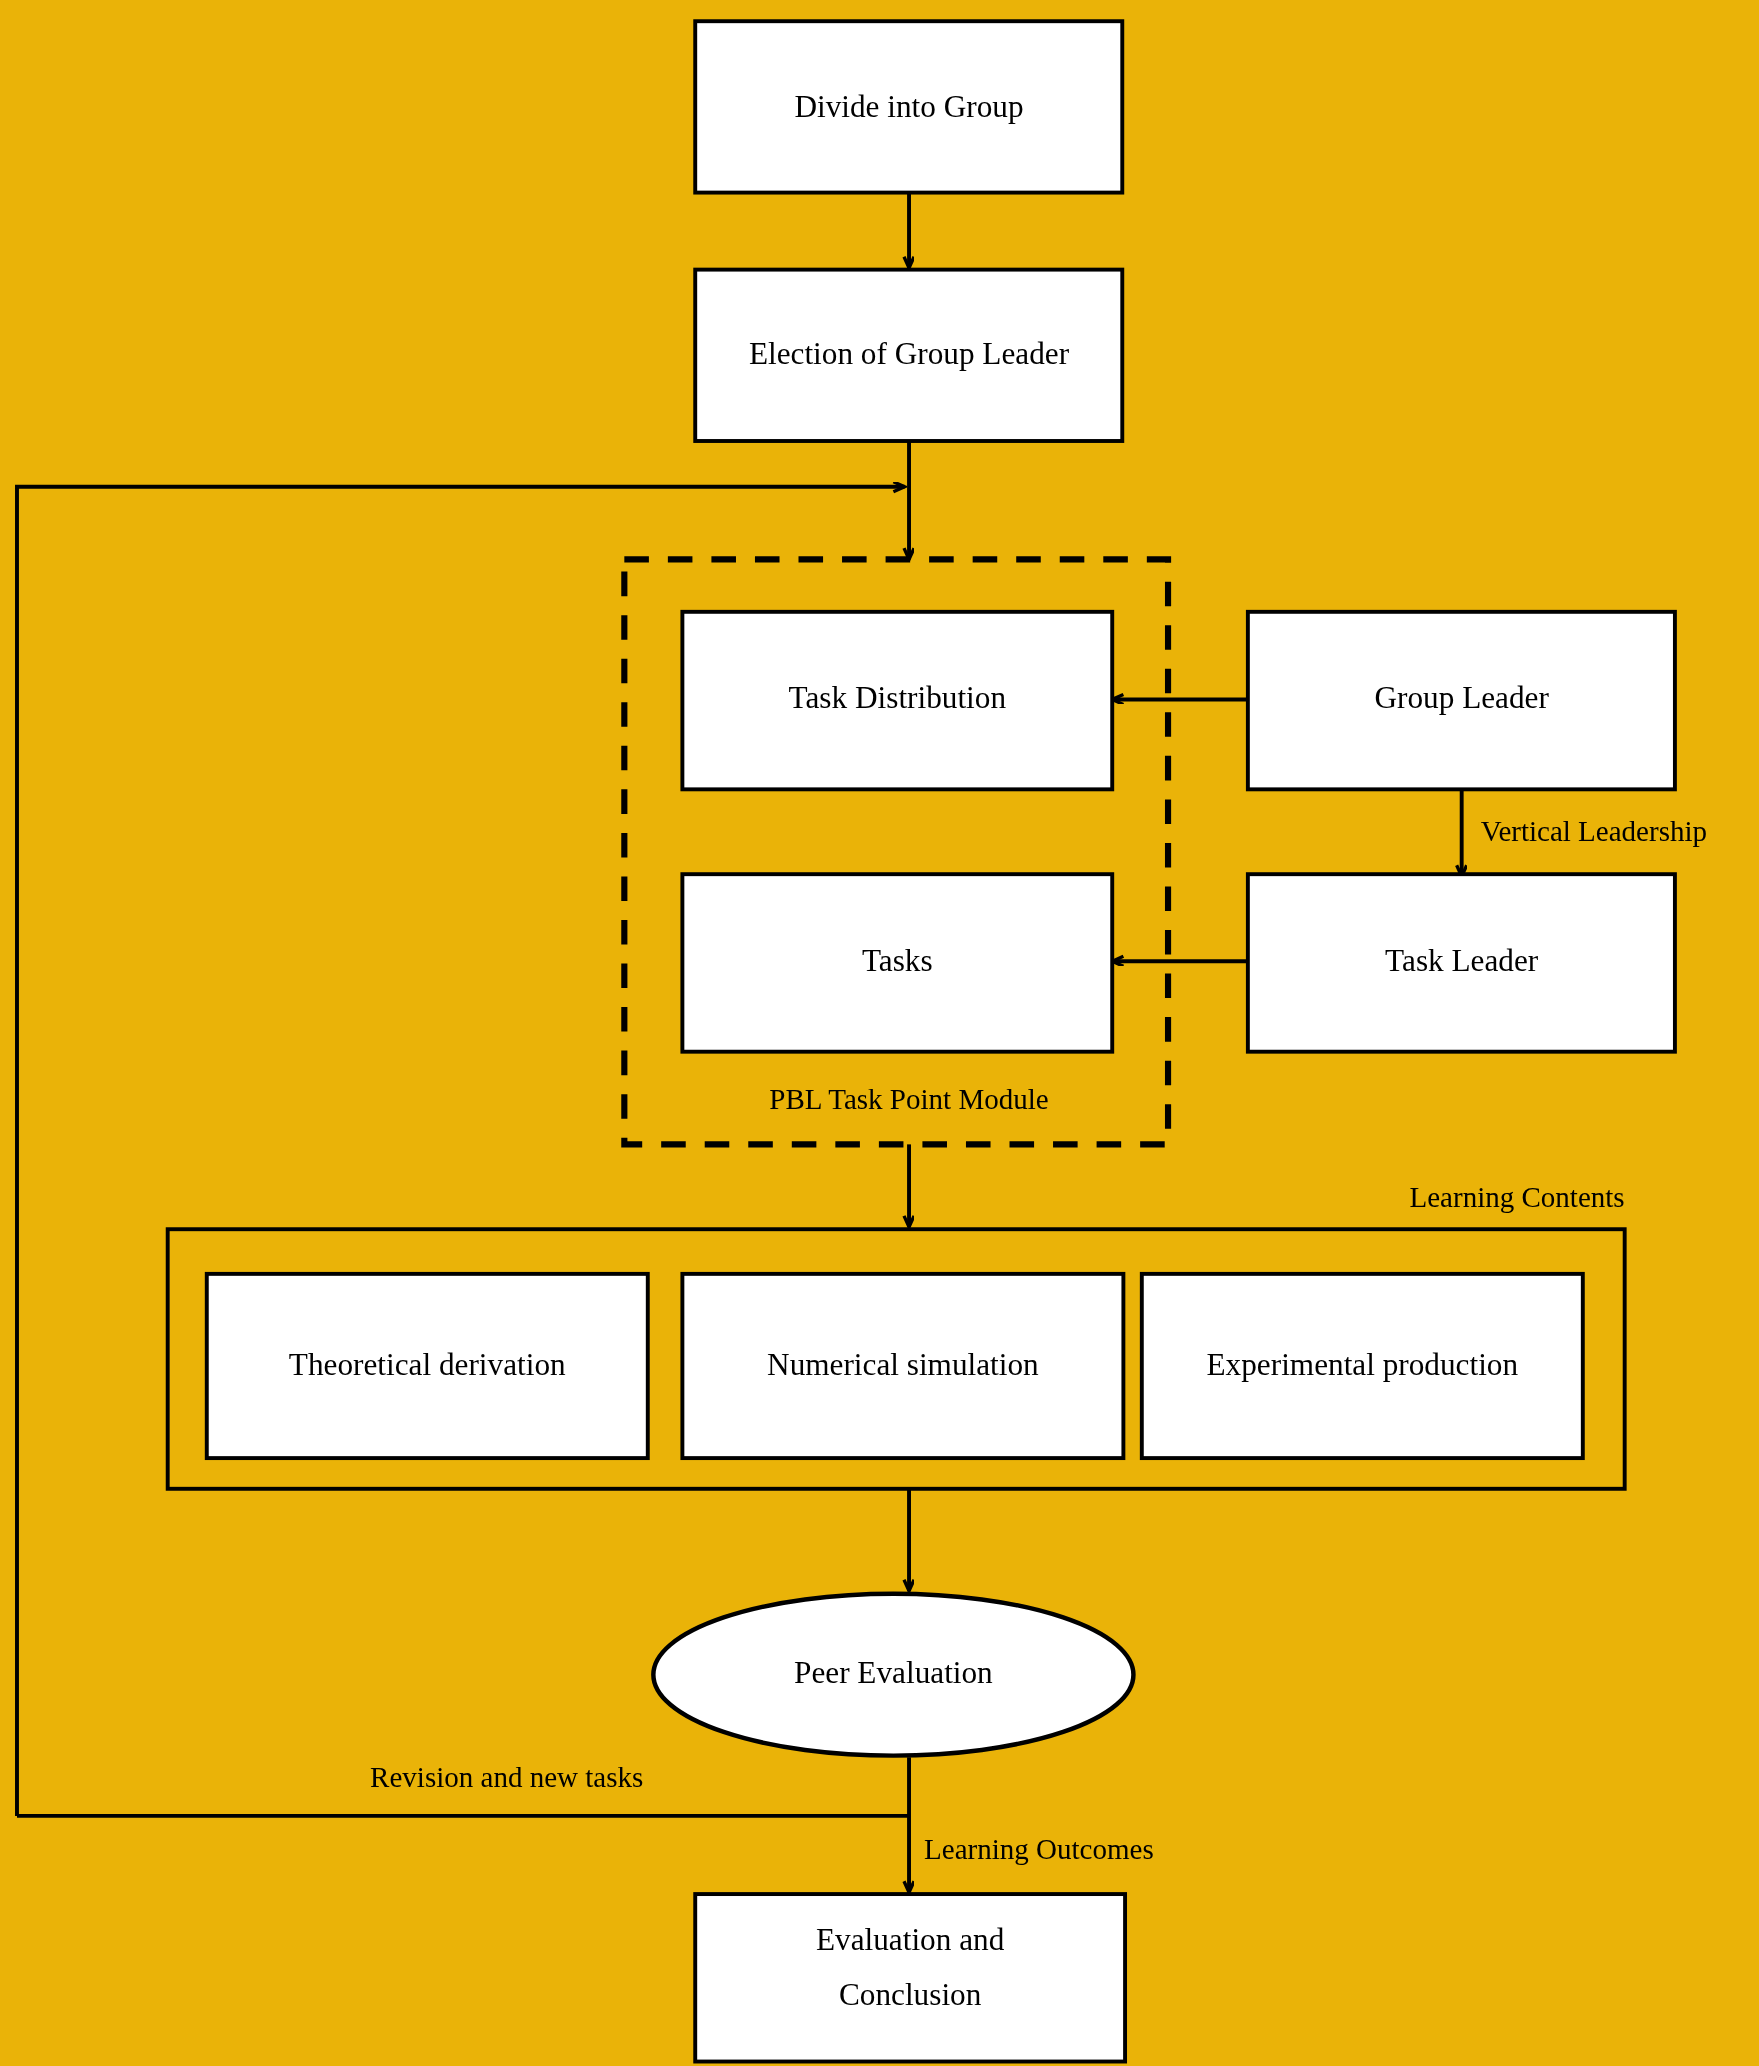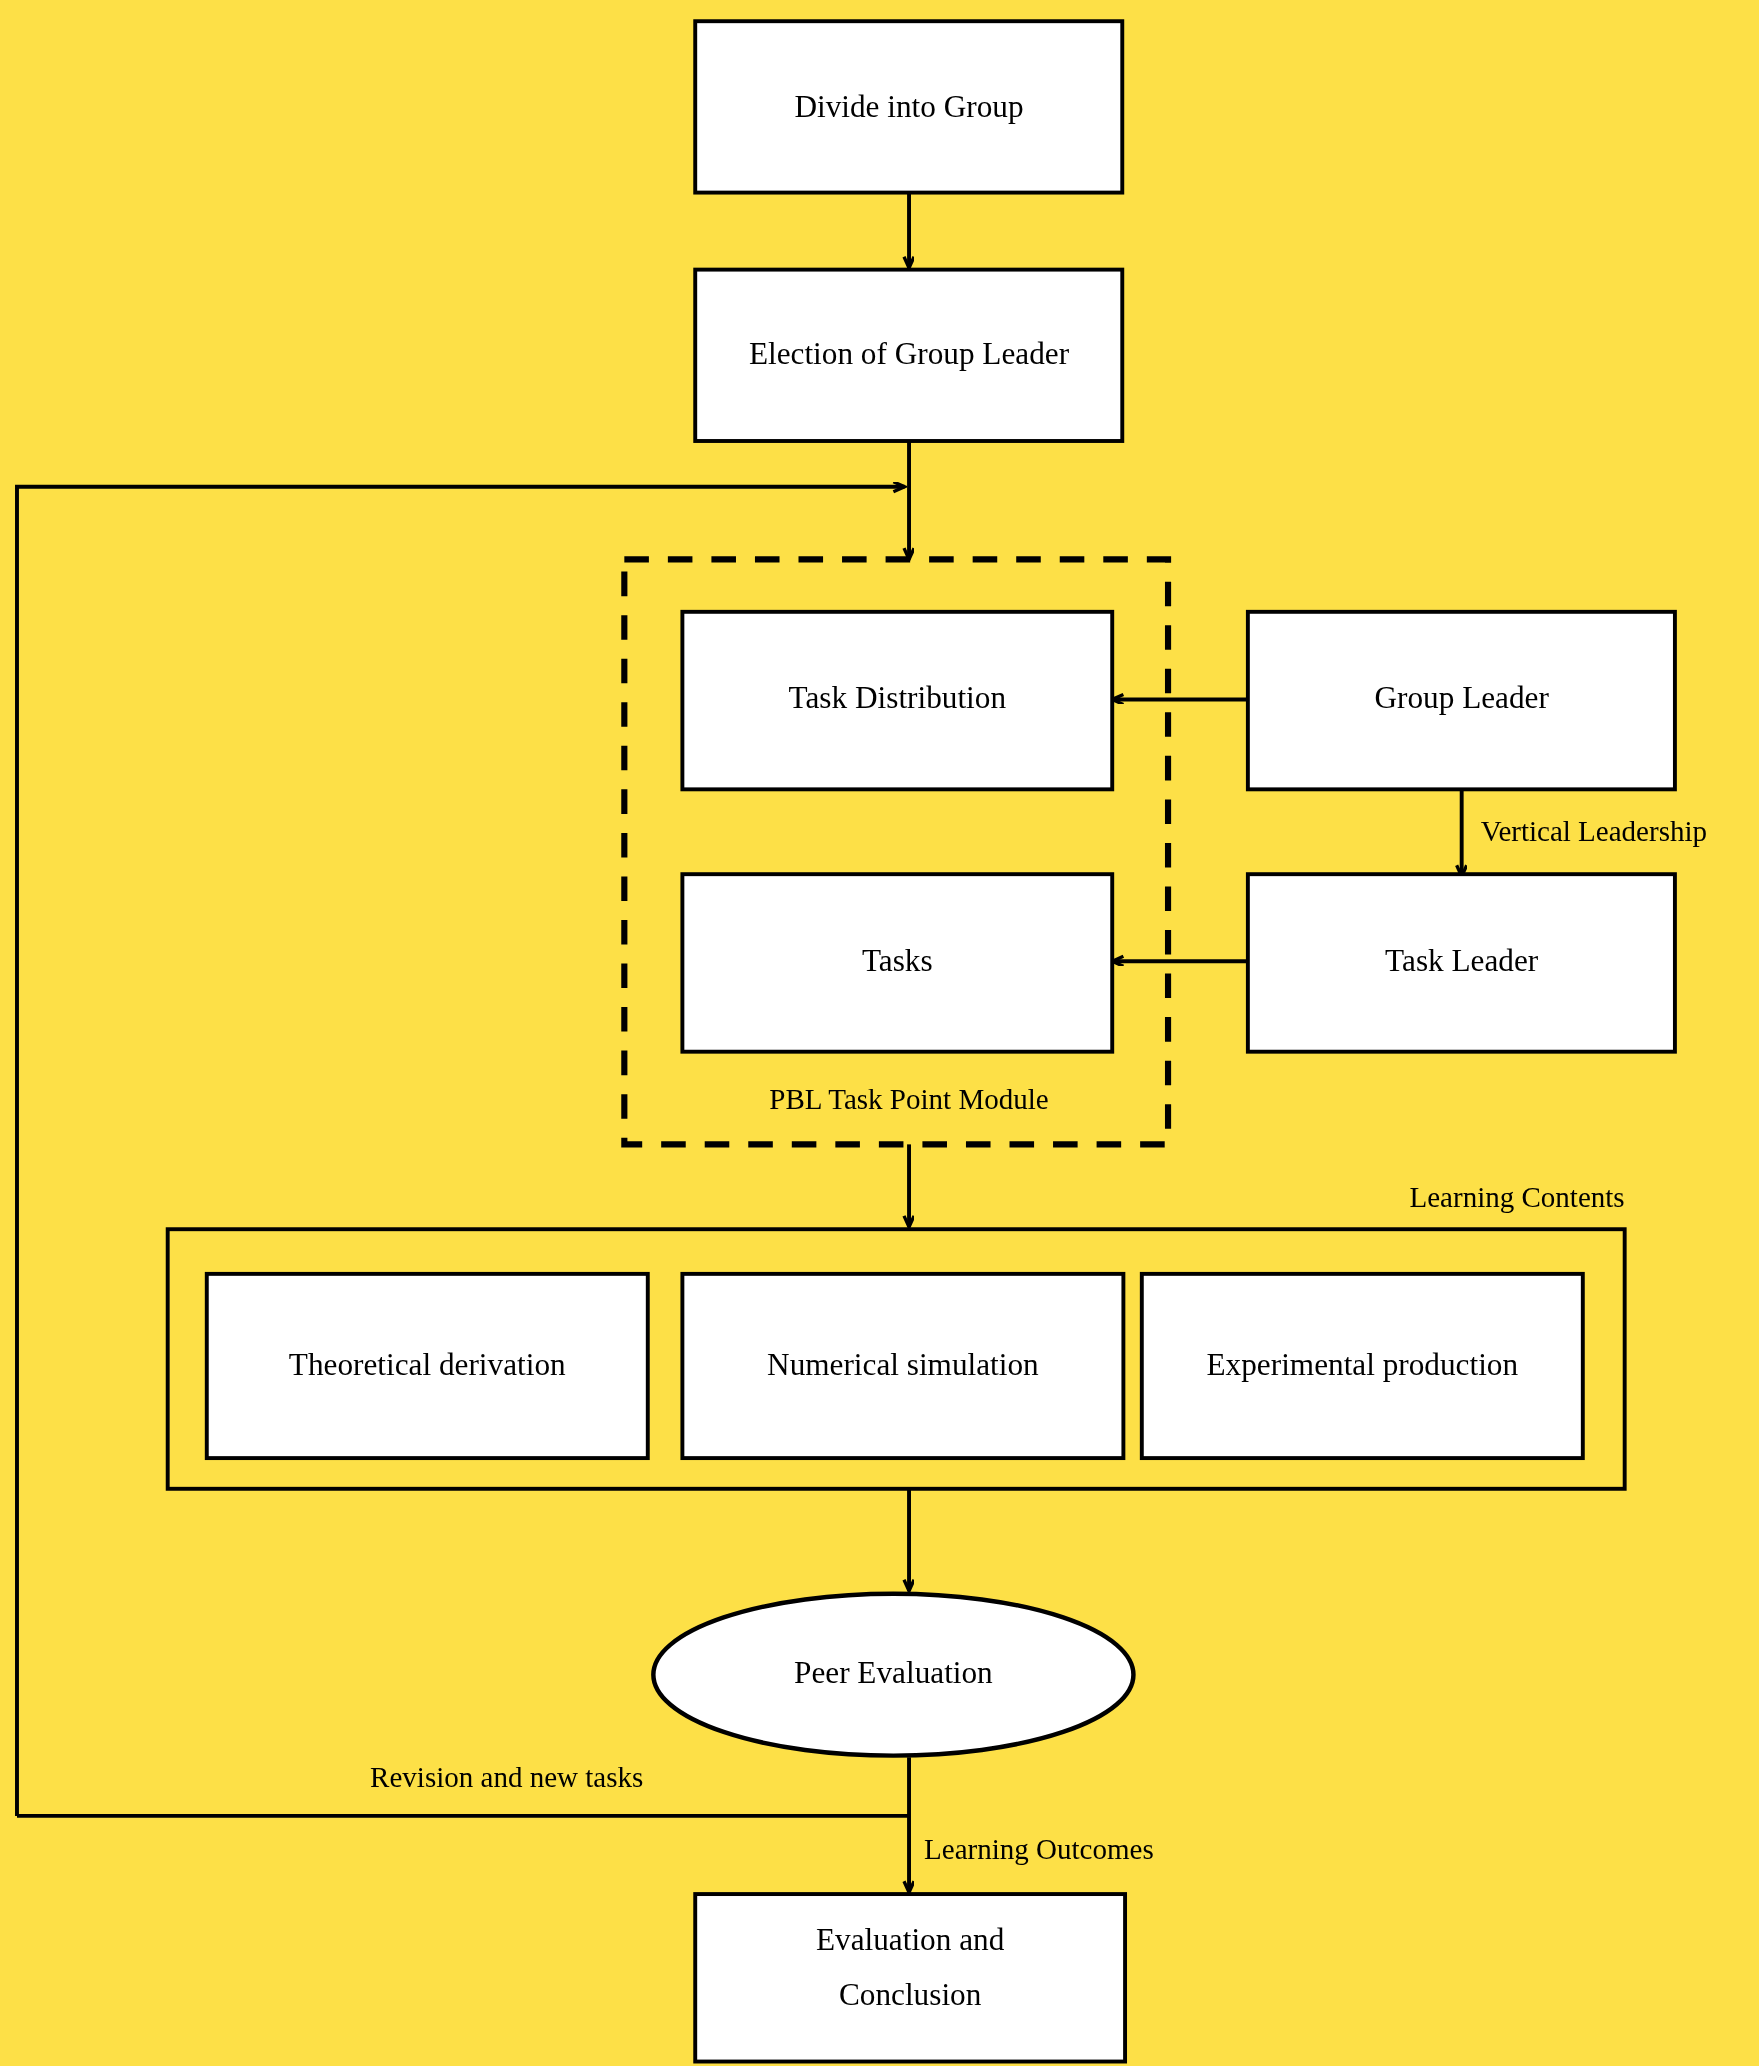--- a/index.html
+++ b/index.html
@@ -7,21 +7,21 @@
     padding: 0;
     background: #ffffff;
   }
   body {
     font-family: "Liberation Serif", "DejaVu Serif", serif;
   }
   #stage {
     position: relative;
     width: 1760px;
     height: 2066px;
-    background: #fde047;
+    background: #eab308;
     overflow: hidden;
     text-align: center;
   }
   svg.flow {
     position: absolute;
     top: 0;
     left: 0;
     width: 1760px;
     height: 2066px;
     display: block;

